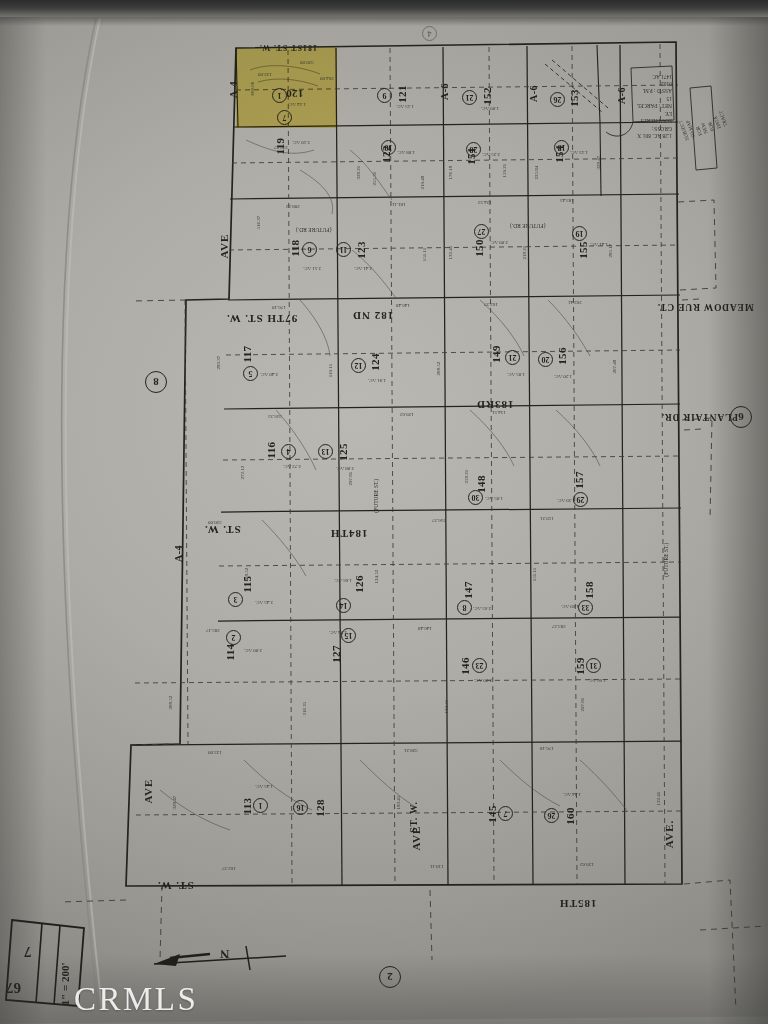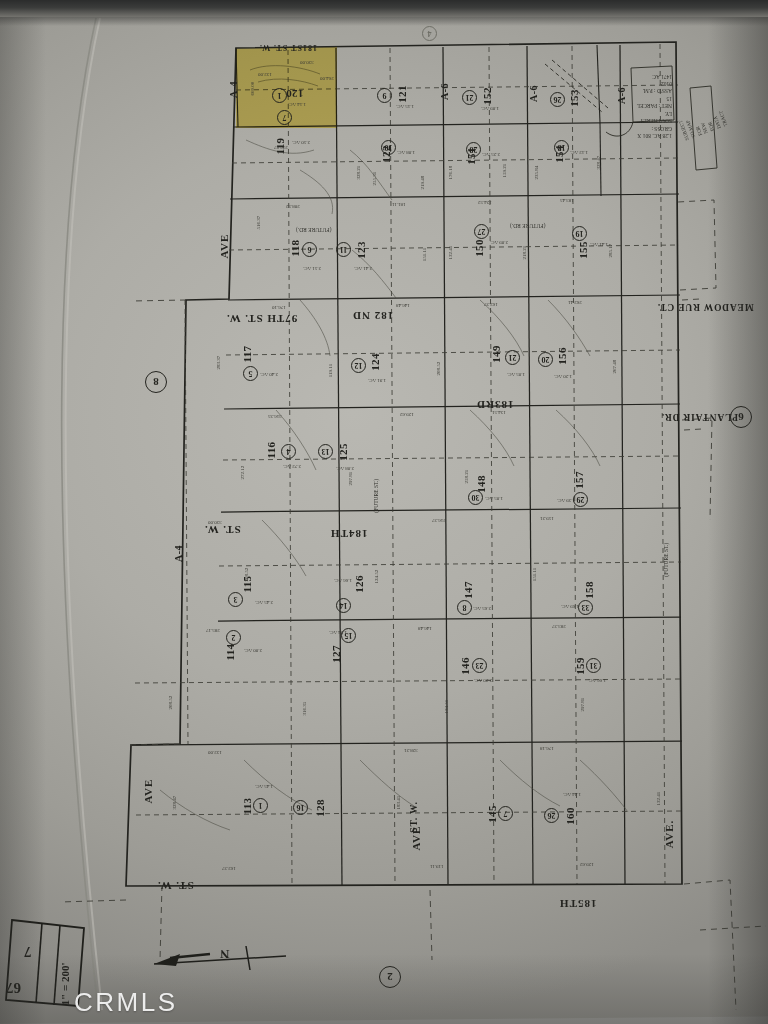--- a/index.html
+++ b/index.html
@@ -115,22 +115,22 @@
   
   #legend {
     position: absolute; left: 2px; bottom: 10px;
     z-index: 22;
   }
 
   
   #watermark {
     position: absolute;
     left: 74px; bottom: 6px;
-    font-family: Liberation Sans, sans-serif;
-    font-size: 26px;
+    font-family: Liberation Serif, serif;
+    font-size: 33px;
     font-weight: 400;
     letter-spacing: 2.5px;
     color: rgba(255,255,255,0.88);
     z-index: 60;
     text-shadow: 0 1px 2px rgba(0,0,0,.25);
   }
 
   
   #north { position: absolute; left: 150px; bottom: 38px; z-index: 22; }
 </style>

